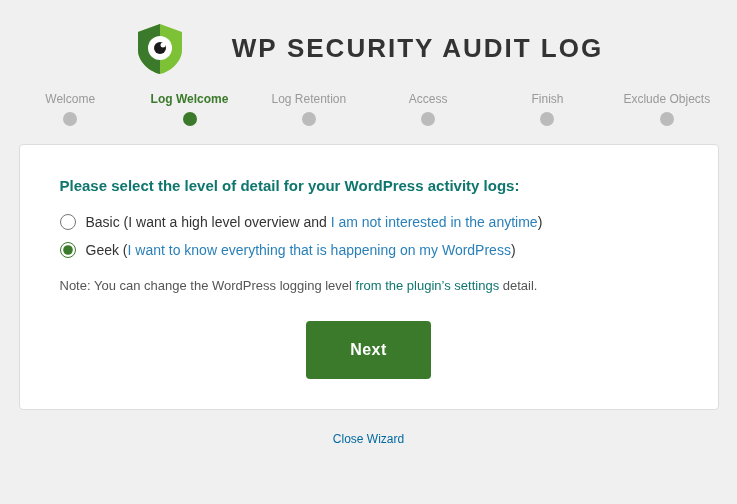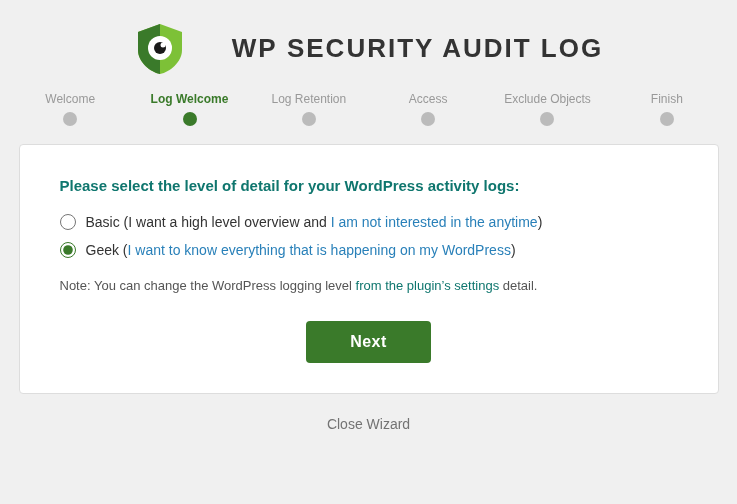--- a/index.html
+++ b/index.html
@@ -131,30 +131,30 @@
       text-decoration: none;
     }
 
     .btn-next {
       display: block;
       margin: 0 auto;
       background: #3a7a2a;
       color: #fff;
       border: none;
       border-radius: 4px;
-      padding: 12px 44px;
+      padding: 20px 44px;
       font-size: 16px;
       font-weight: bold;
       cursor: pointer;
       letter-spacing: 0.5px;
     }
 
     .close-wizard {
-      font-size: 14px;
-      color: #737373;
+      font-size: 12px;
+      color: #0369a1;
       cursor: pointer;
       text-decoration: none;
       margin-top: 4px;
     }
   </style>
 </head>
 <body>
 
 <div class="header">
 
@@ -186,25 +186,25 @@
   </div>
   <div class="step">
     <div class="step-label">Log Retention</div>
     <div class="step-dot"></div>
   </div>
   <div class="step">
     <div class="step-label">Access</div>
     <div class="step-dot"></div>
   </div>
   <div class="step">
+    <div class="step-label">Finish</div>
+    <div class="step-dot"></div>
+  </div>
+  <div class="step">
     <div class="step-label">Exclude Objects</div>
-    <div class="step-dot"></div>
-  </div>
-  <div class="step">
-    <div class="step-label">Finish</div>
     <div class="step-dot"></div>
   </div>
 </div>
 
 <div class="main-card">
   <div class="card-question">Please select the level of detail for your WordPress activity logs:</div>
 
   <div class="radio-group">
 
     <label class="radio-item">

